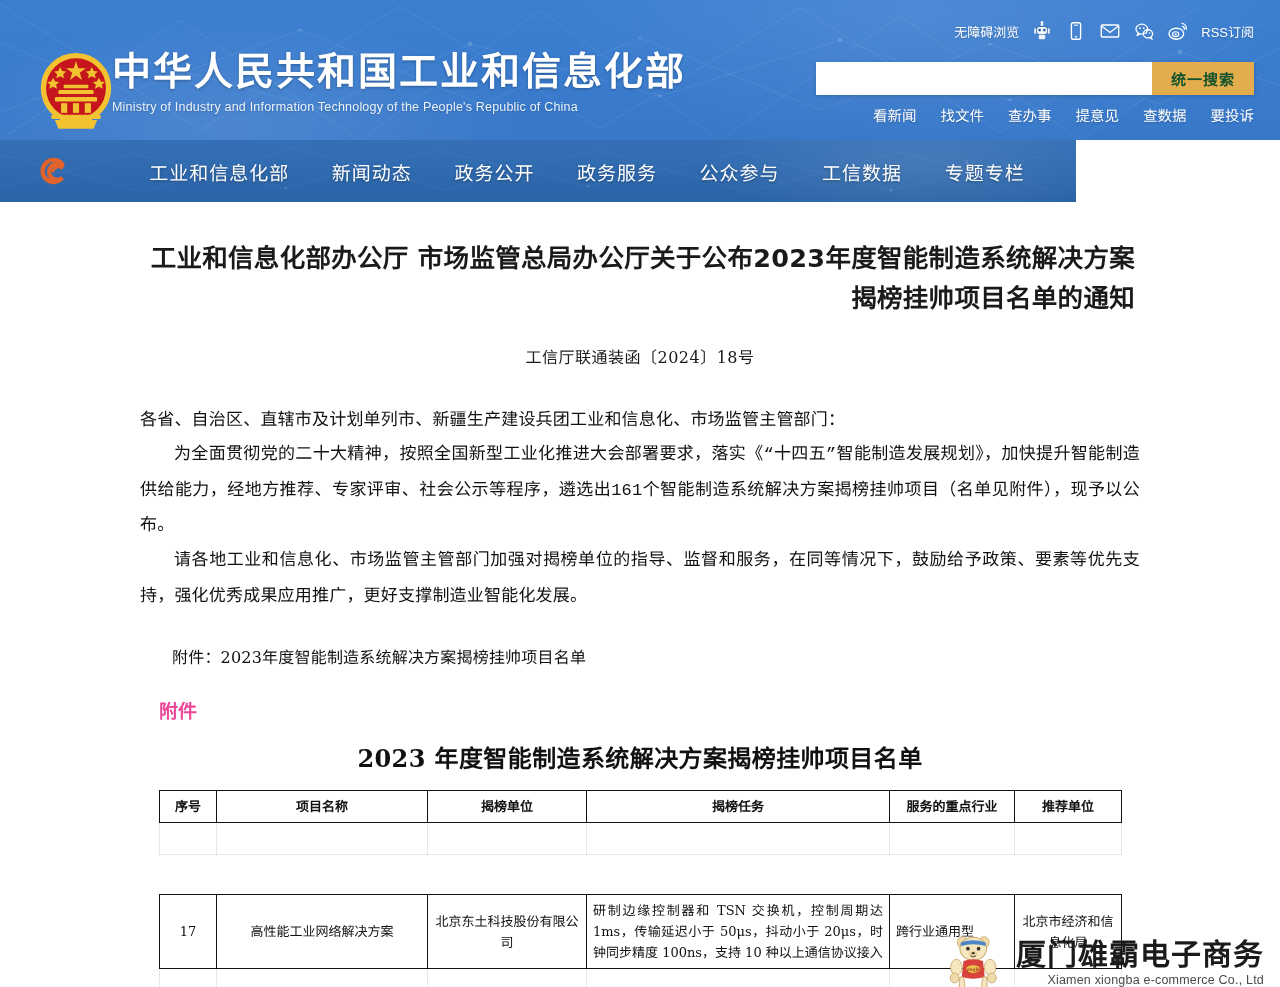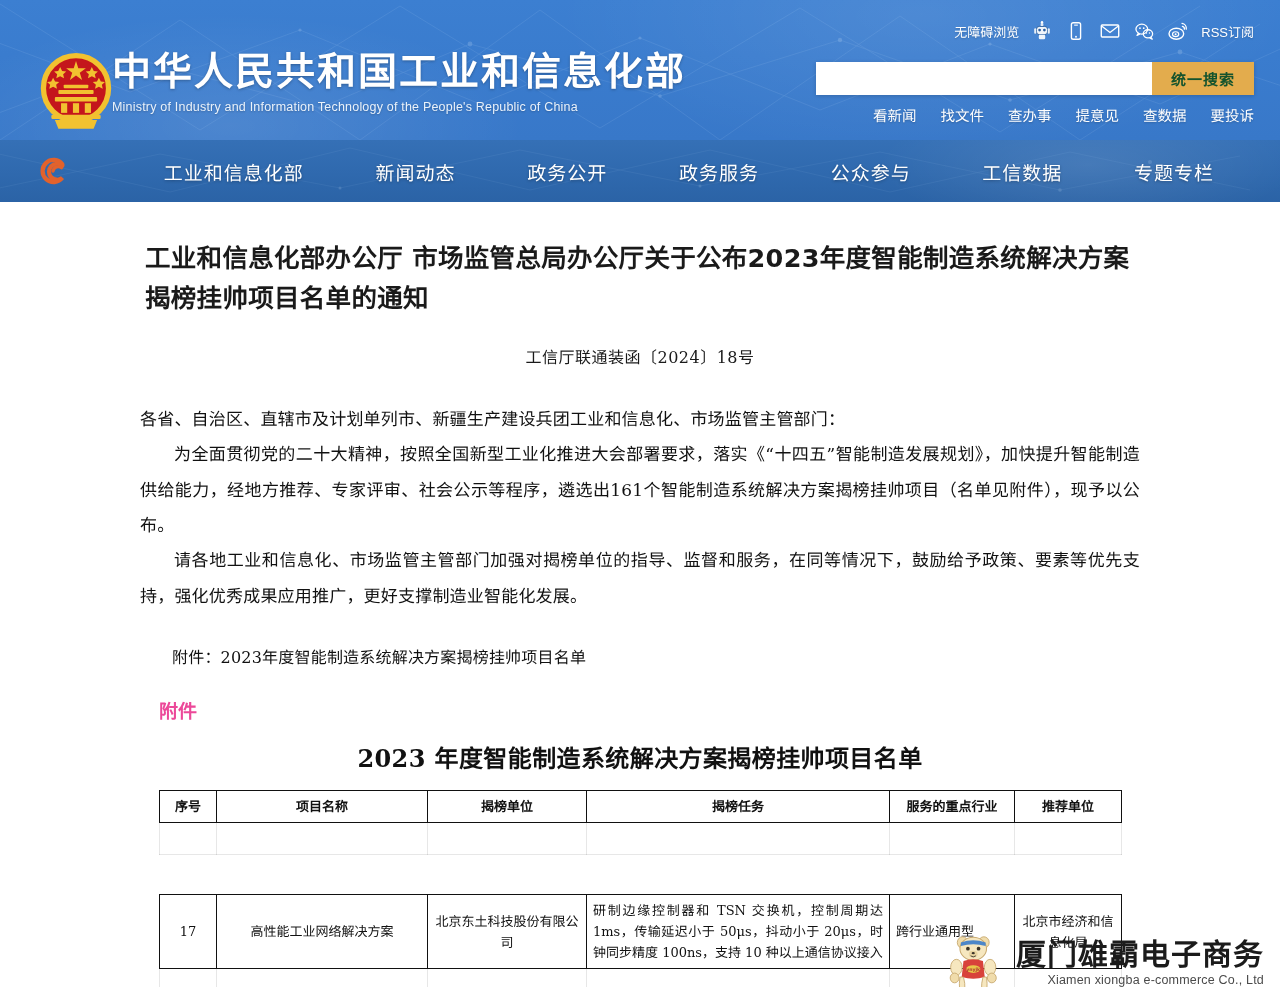--- a/index.html
+++ b/index.html
@@ -82,21 +82,21 @@
     display:flex; gap:24px;
   }
   .quick-link{
     font-family:"DejaVu Sans","Liberation Sans",sans-serif;
     font-size:14.5px; color:#ffffff; cursor:pointer; white-space:nowrap;
     text-shadow:0 1px 2px rgba(0,0,0,.22);
   }
 
   
   .main-nav{
-    position:relative; width:1280px; height:62px;
+    position:relative; width:1076px; height:62px;
     background:
       radial-gradient(ellipse 300px 90px at 85% 40%, rgba(255,255,255,.10), rgba(255,255,255,0) 70%),
       linear-gradient(180deg,#3570b6 0%, #2f69ae 55%, #2b63a6 100%);
     display:flex; align-items:center; overflow:hidden;
   }
   .nav-mesh{ position:absolute; inset:0; opacity:.28; pointer-events:none; }
   .nav-mesh svg{ width:100%; height:100%; display:block; }
   .nav-logo{
     position:relative; width:34px; height:34px; margin-left:36px; flex:none;
   }
@@ -112,38 +112,38 @@
     letter-spacing:1px; text-shadow:0 1px 3px rgba(0,0,0,.3);
   }
   .nav-sep{ width:1280px; height:3px; background:#ffffff; }
 
   
   .article{
     width:1280px; padding:0 0 0 0; background:#ffffff;
     position:relative;
   }
   .doc-title{
-    margin:34px auto 0; width:990px; text-align:left;
+    margin:34px auto 0; width:990px; text-align:right;
     font-family:"DejaVu Sans","Liberation Sans",sans-serif;
     font-size:25.5px; font-weight:700; color:#1a1a1a;
     line-height:1.55; letter-spacing:.3px;
   }
   .doc-number{
     margin:26px auto 17px; text-align:center;
     font-family:"DejaVu Serif","Liberation Serif",serif;
     font-size:16px; color:#1a1a1a; letter-spacing:.5px;
   }
   .doc-body{
     width:1000px; margin:34px auto 0;
     font-family:"DejaVu Serif","Liberation Serif",serif;
     font-size:17px; color:#111; line-height:2.08;
     text-align:justify; letter-spacing:.2px;
   }
   .doc-body p{ margin:0; }
-  .doc-body p.indent{ text-indent:2em; }
+  .doc-body p.indent{ text-indent:2em;font-family:Liberation Mono, monospace; }
   .attach-line{
     width:1000px; margin:30px auto 0;
     font-family:"DejaVu Serif","Liberation Serif",serif;
     font-size:16px; color:#111; text-indent:2em; letter-spacing:.2px;
   }
   .attach-label{
     width:1000px; margin:28px auto 0;
     font-family:"DejaVu Sans","Liberation Sans",sans-serif;
     font-size:19px; font-weight:700; color:#ec4899; text-indent:1em;
   }

